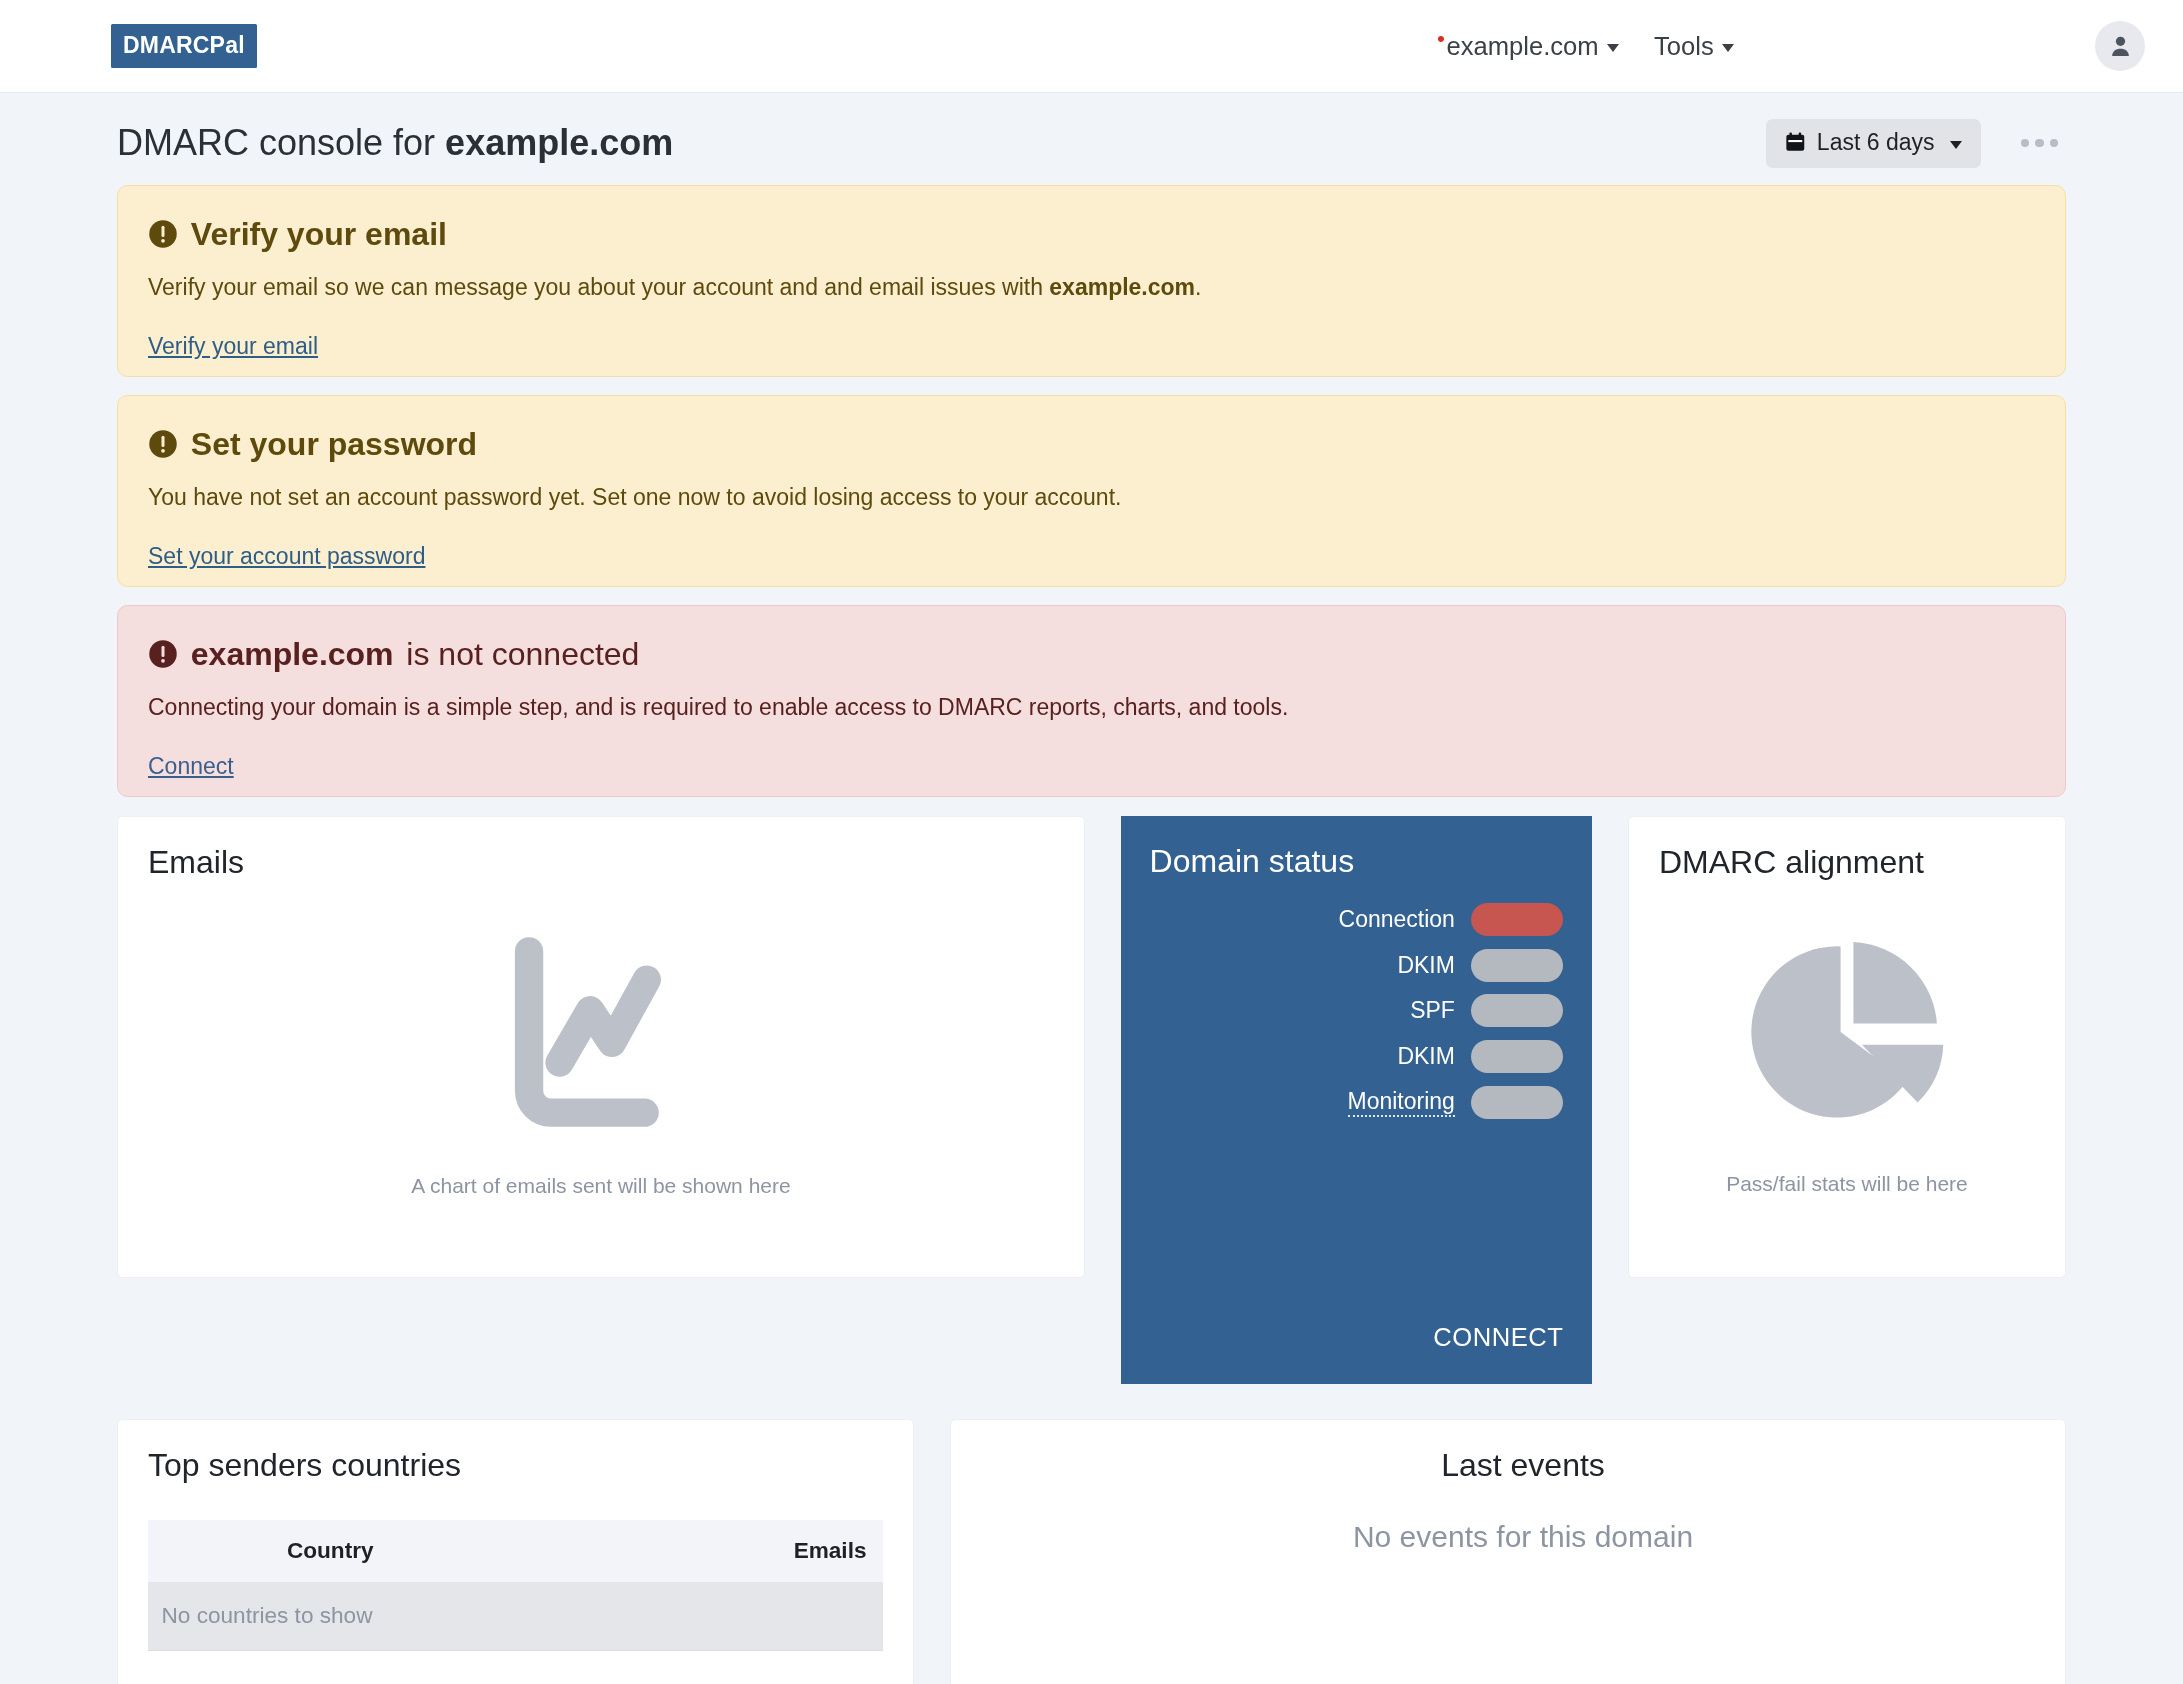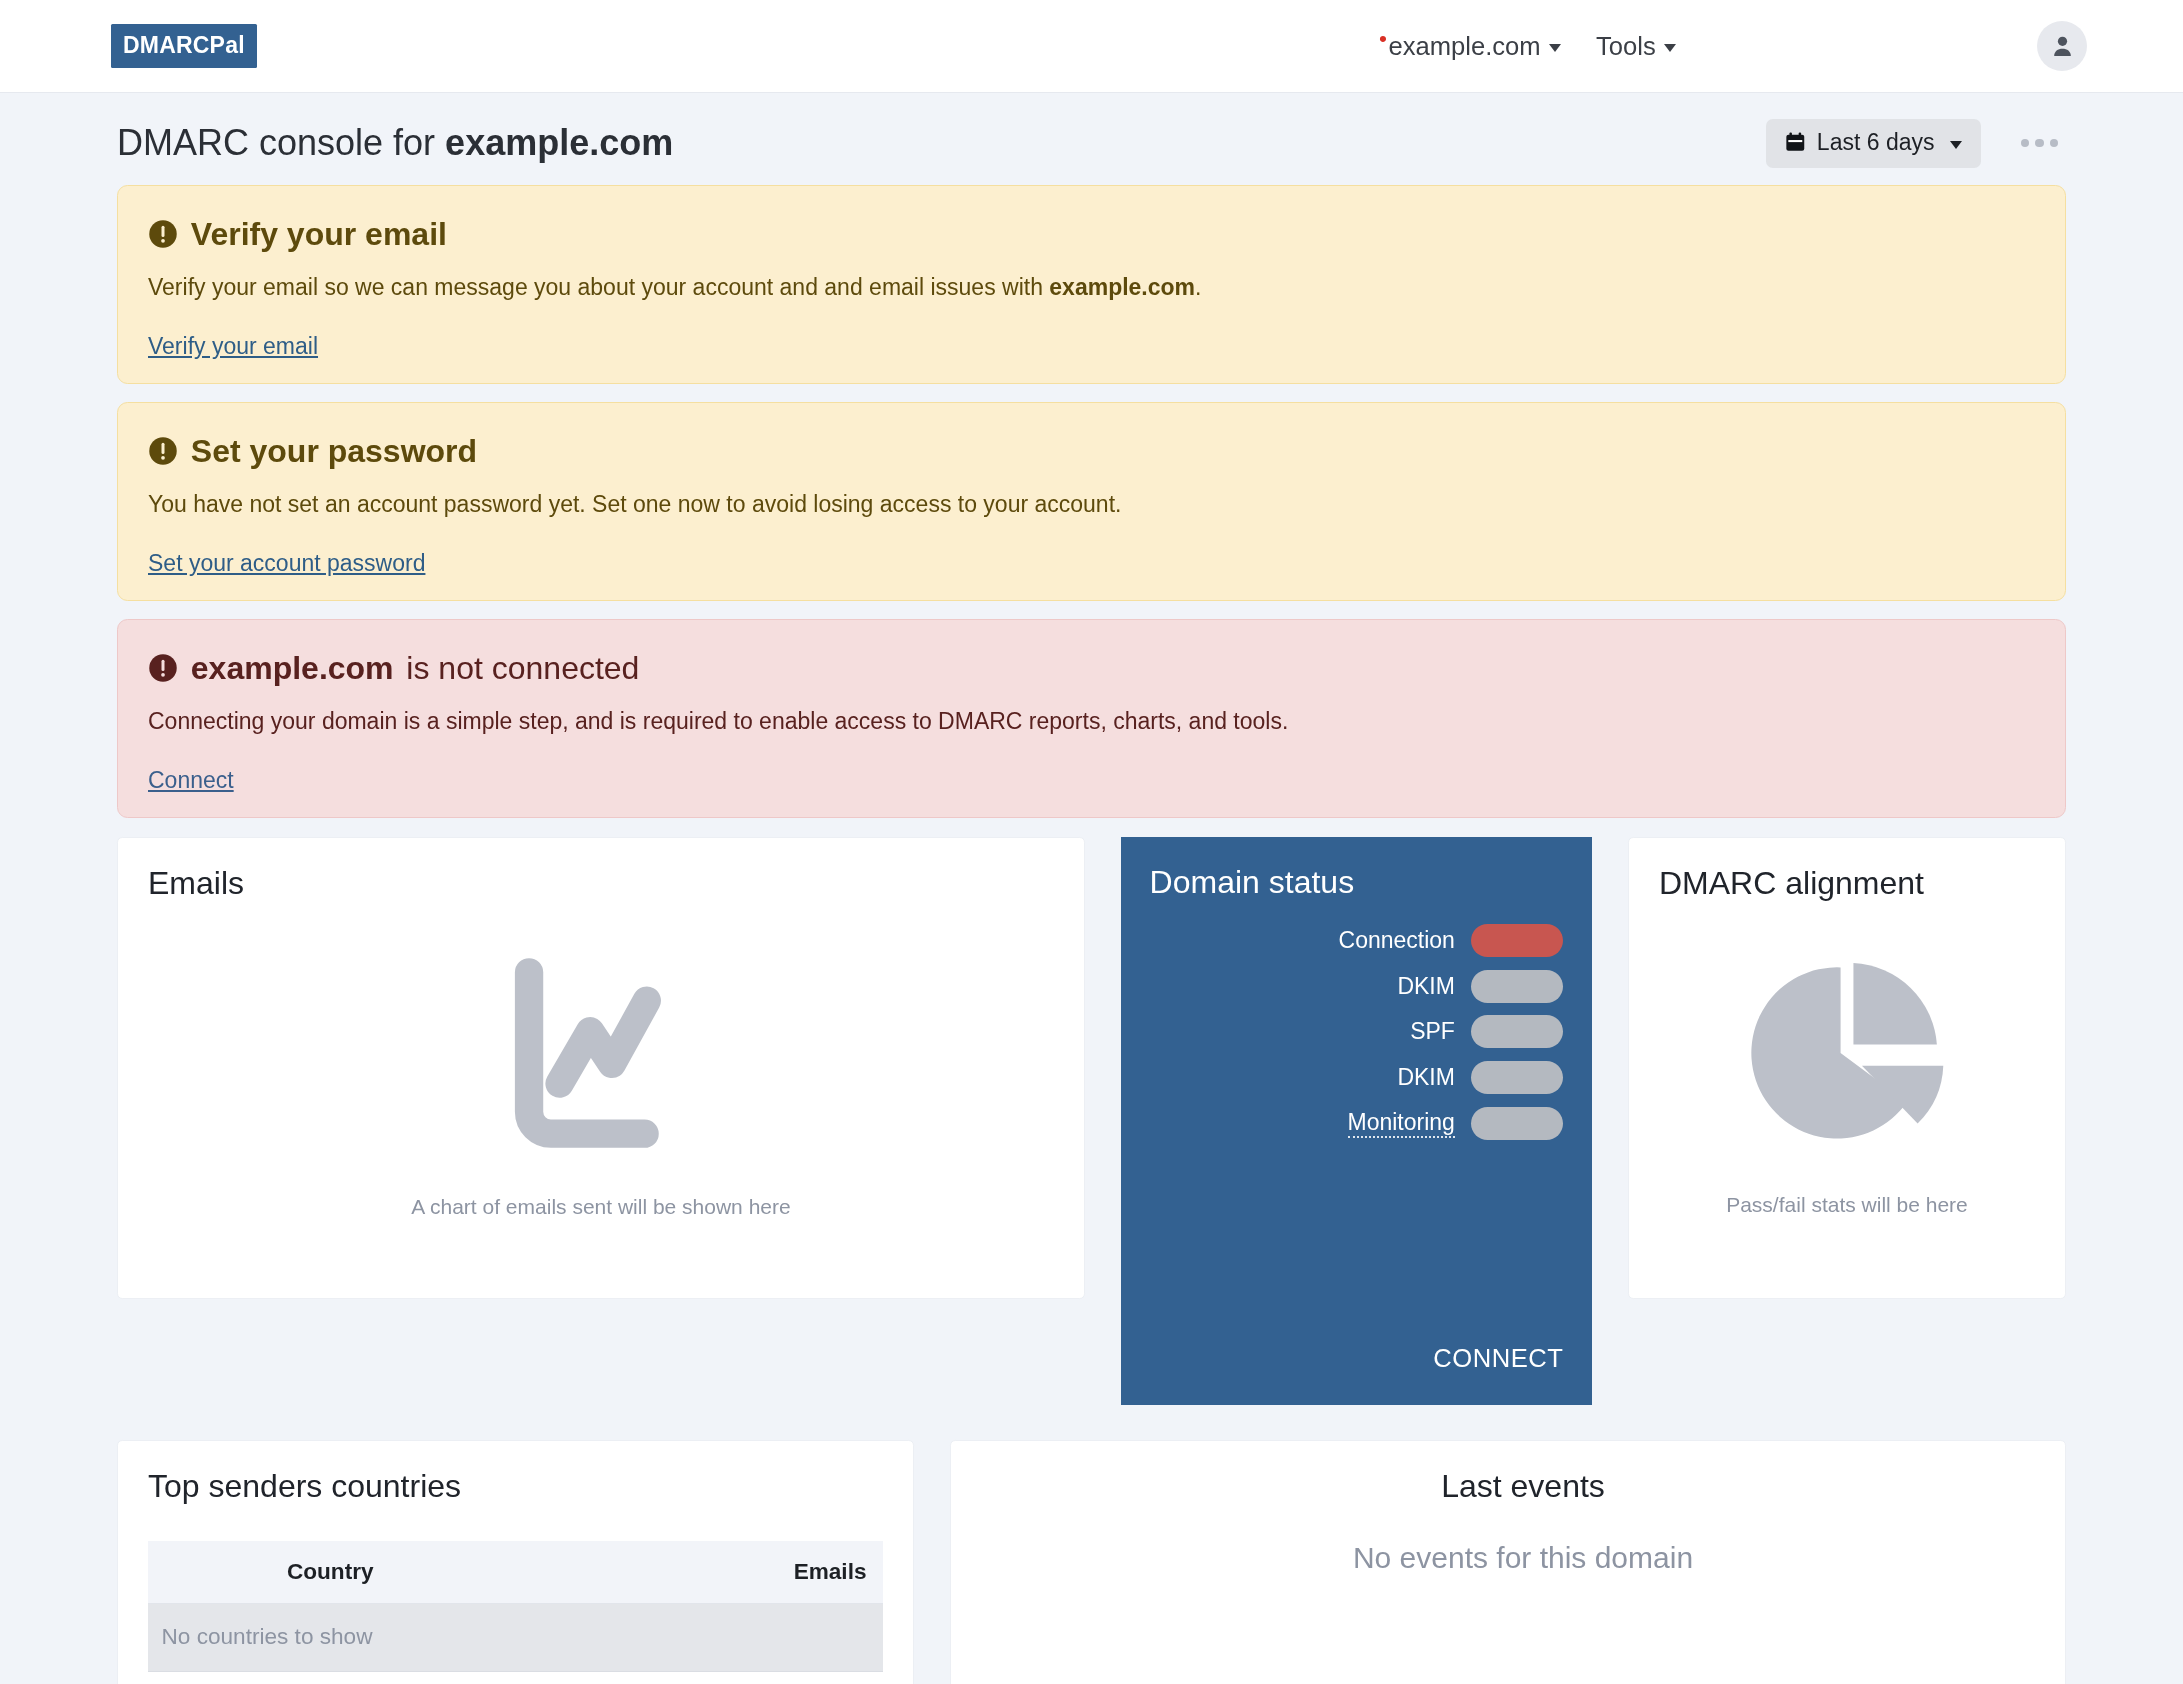--- a/index.html
+++ b/index.html
@@ -13,21 +13,21 @@
     -webkit-font-smoothing: antialiased;
   }
 
   
   .navbar {
     height: 93px;
     background: #ffffff;
     border-bottom: 1.5px solid #e6e9ef;
     display: flex;
     align-items: center;
-    padding: 0 96px 0 111px;
+    padding: 0 38px 0 111px;
   }
   .brand-logo {
     background: #336191;
     color: #ffffff;
     font-weight: bold;
     font-size: 23px;
     letter-spacing: 0.2px;
     padding: 9.8px 12px 10.5px 12px;
     line-height: 1;
     border-radius: 1.5px;
@@ -125,21 +125,21 @@
   .more-btn i {
     width: 8.3px; height: 8.3px;
     border-radius: 50%;
     background: #b7bcc6;
     display: block;
   }
 
   
   .alert {
     border-radius: 10.5px;
-    padding: 30px 33px 23px 30px;
+    padding: 30px 33px 16px 30px;
     margin-bottom: 18px;
   }
   .alert-warning {
     background: #fcefcf;
     border: 1.5px solid #f5dfa0;
     color: #5d4a0c;
   }
   .alert-danger {
     background: #f5dede;
     border: 1.5px solid #eec8c8;

